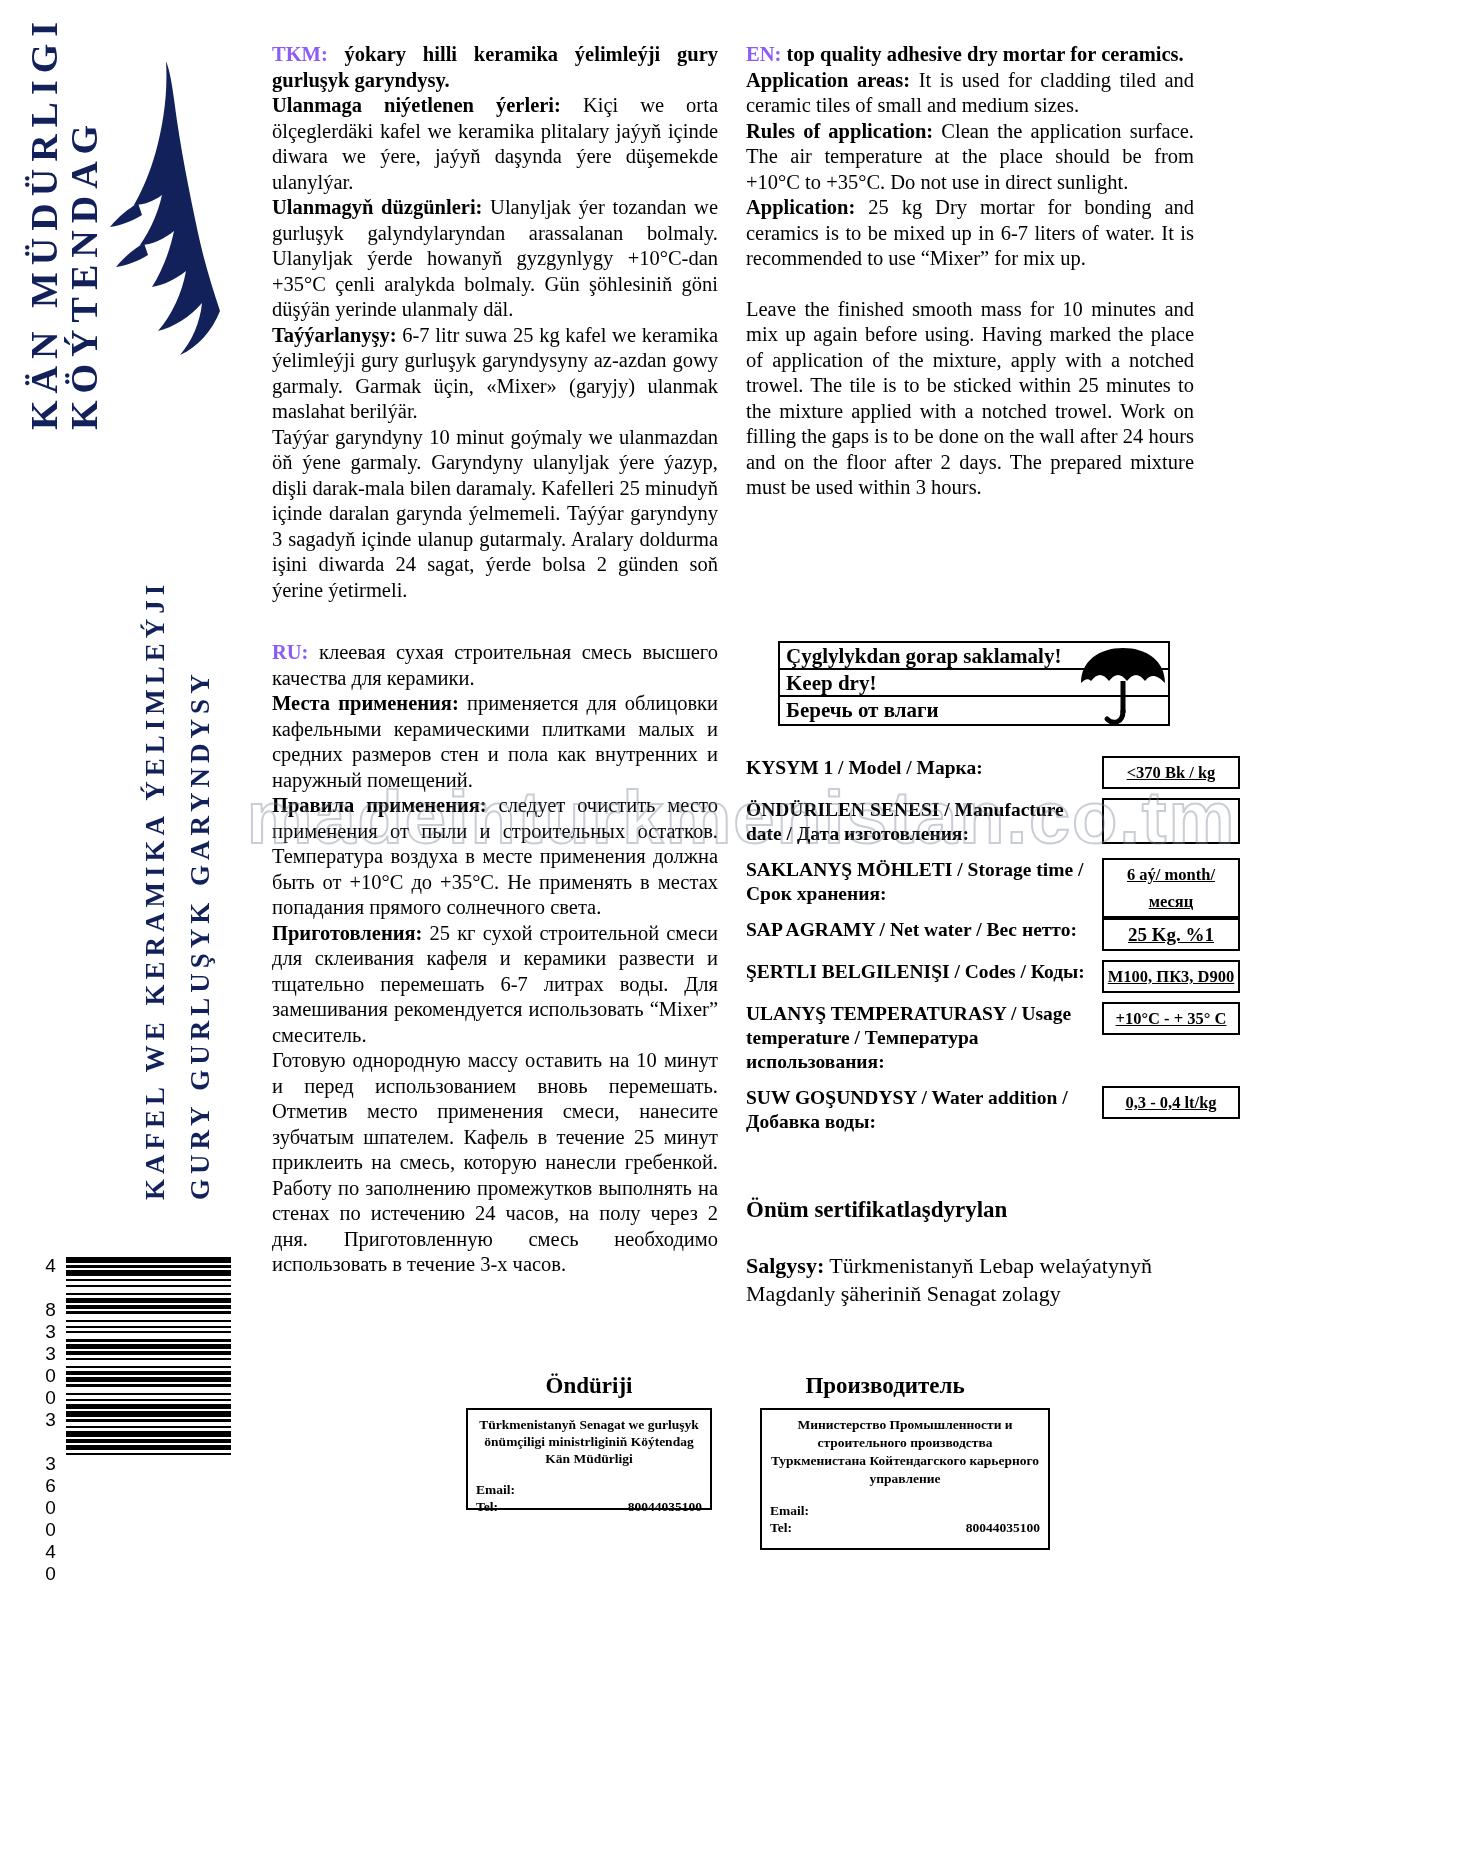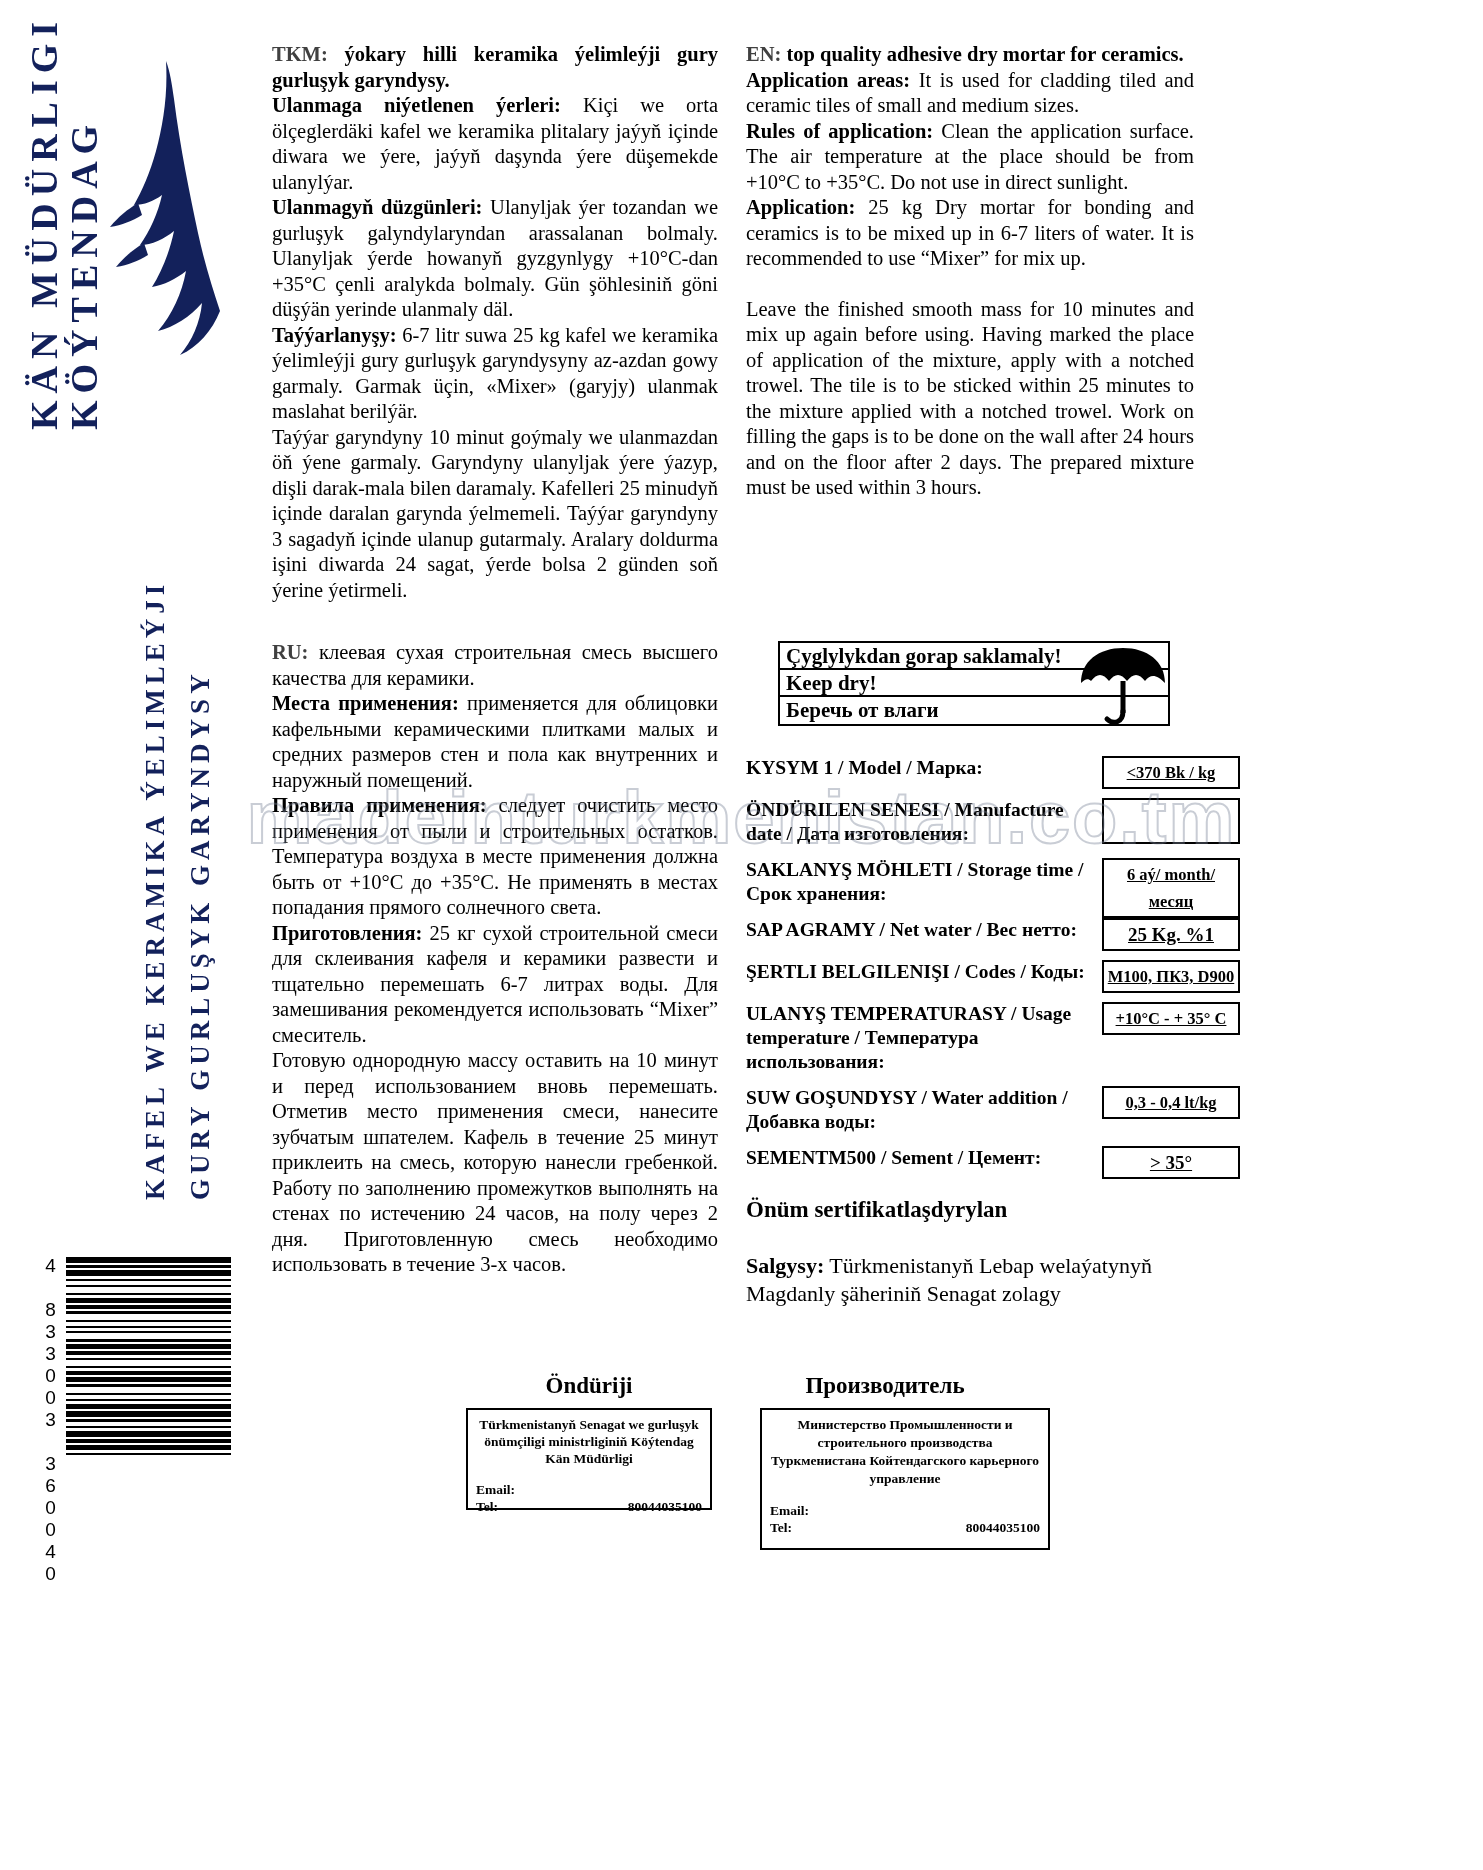--- a/index.html
+++ b/index.html
@@ -112,21 +112,21 @@
     text-align: justify;
     text-justify: inter-word;
   }
   .col-tkm { left: 272px; top: 42px;  width: 446px; }
   .col-ru  { left: 272px; top: 640px; width: 446px; }
   .col-en  { left: 746px; top: 42px;  width: 448px; }
 
   .col p { margin: 0; }
   b, .lbl { font-weight: bold; }
   .lang-tag {
-    color: #404040;
+    color: #8b5cf6;
     font-weight: bold;
   }
 
   
   .keepdry {
     position: absolute;
     left: 778px;
     top: 641px;
     width: 392px;
     border: 2.5px solid #000;
@@ -401,24 +401,20 @@
         <div class="spec-value sm">М100, ПК3, D900</div>
       </div>
       <div class="spec-row">
         <div class="spec-label">ULANYŞ TEMPERATURASY / Usage temperature / Температура использования:</div>
         <div class="spec-value sm">+10°C - + 35° C</div>
       </div>
       <div class="spec-row">
         <div class="spec-label">SUW GOŞUNDYSY / Water addition / Добавка воды:</div>
         <div class="spec-value sm">0,3 - 0,4 lt/kg</div>
       </div>
-      <div class="spec-row">
-        <div class="spec-label">SEMENTM500 / Sement / Цемент:</div>
-        <div class="spec-value">&gt; 35°</div>
-      </div>
     </div>
 
   <div class="cert">
     <div class="cert-title">Önüm sertifikatlaşdyrylan</div>
     <div class="cert-addr">
       <b>Salgysy:</b><span> Türkmenistanyň Lebap welaýatynyň Magdanly şäheriniň Senagat zolagy</span>
     </div>
   </div>
 
   <div class="producer-head ph-tkm">Öndüriji</div>

